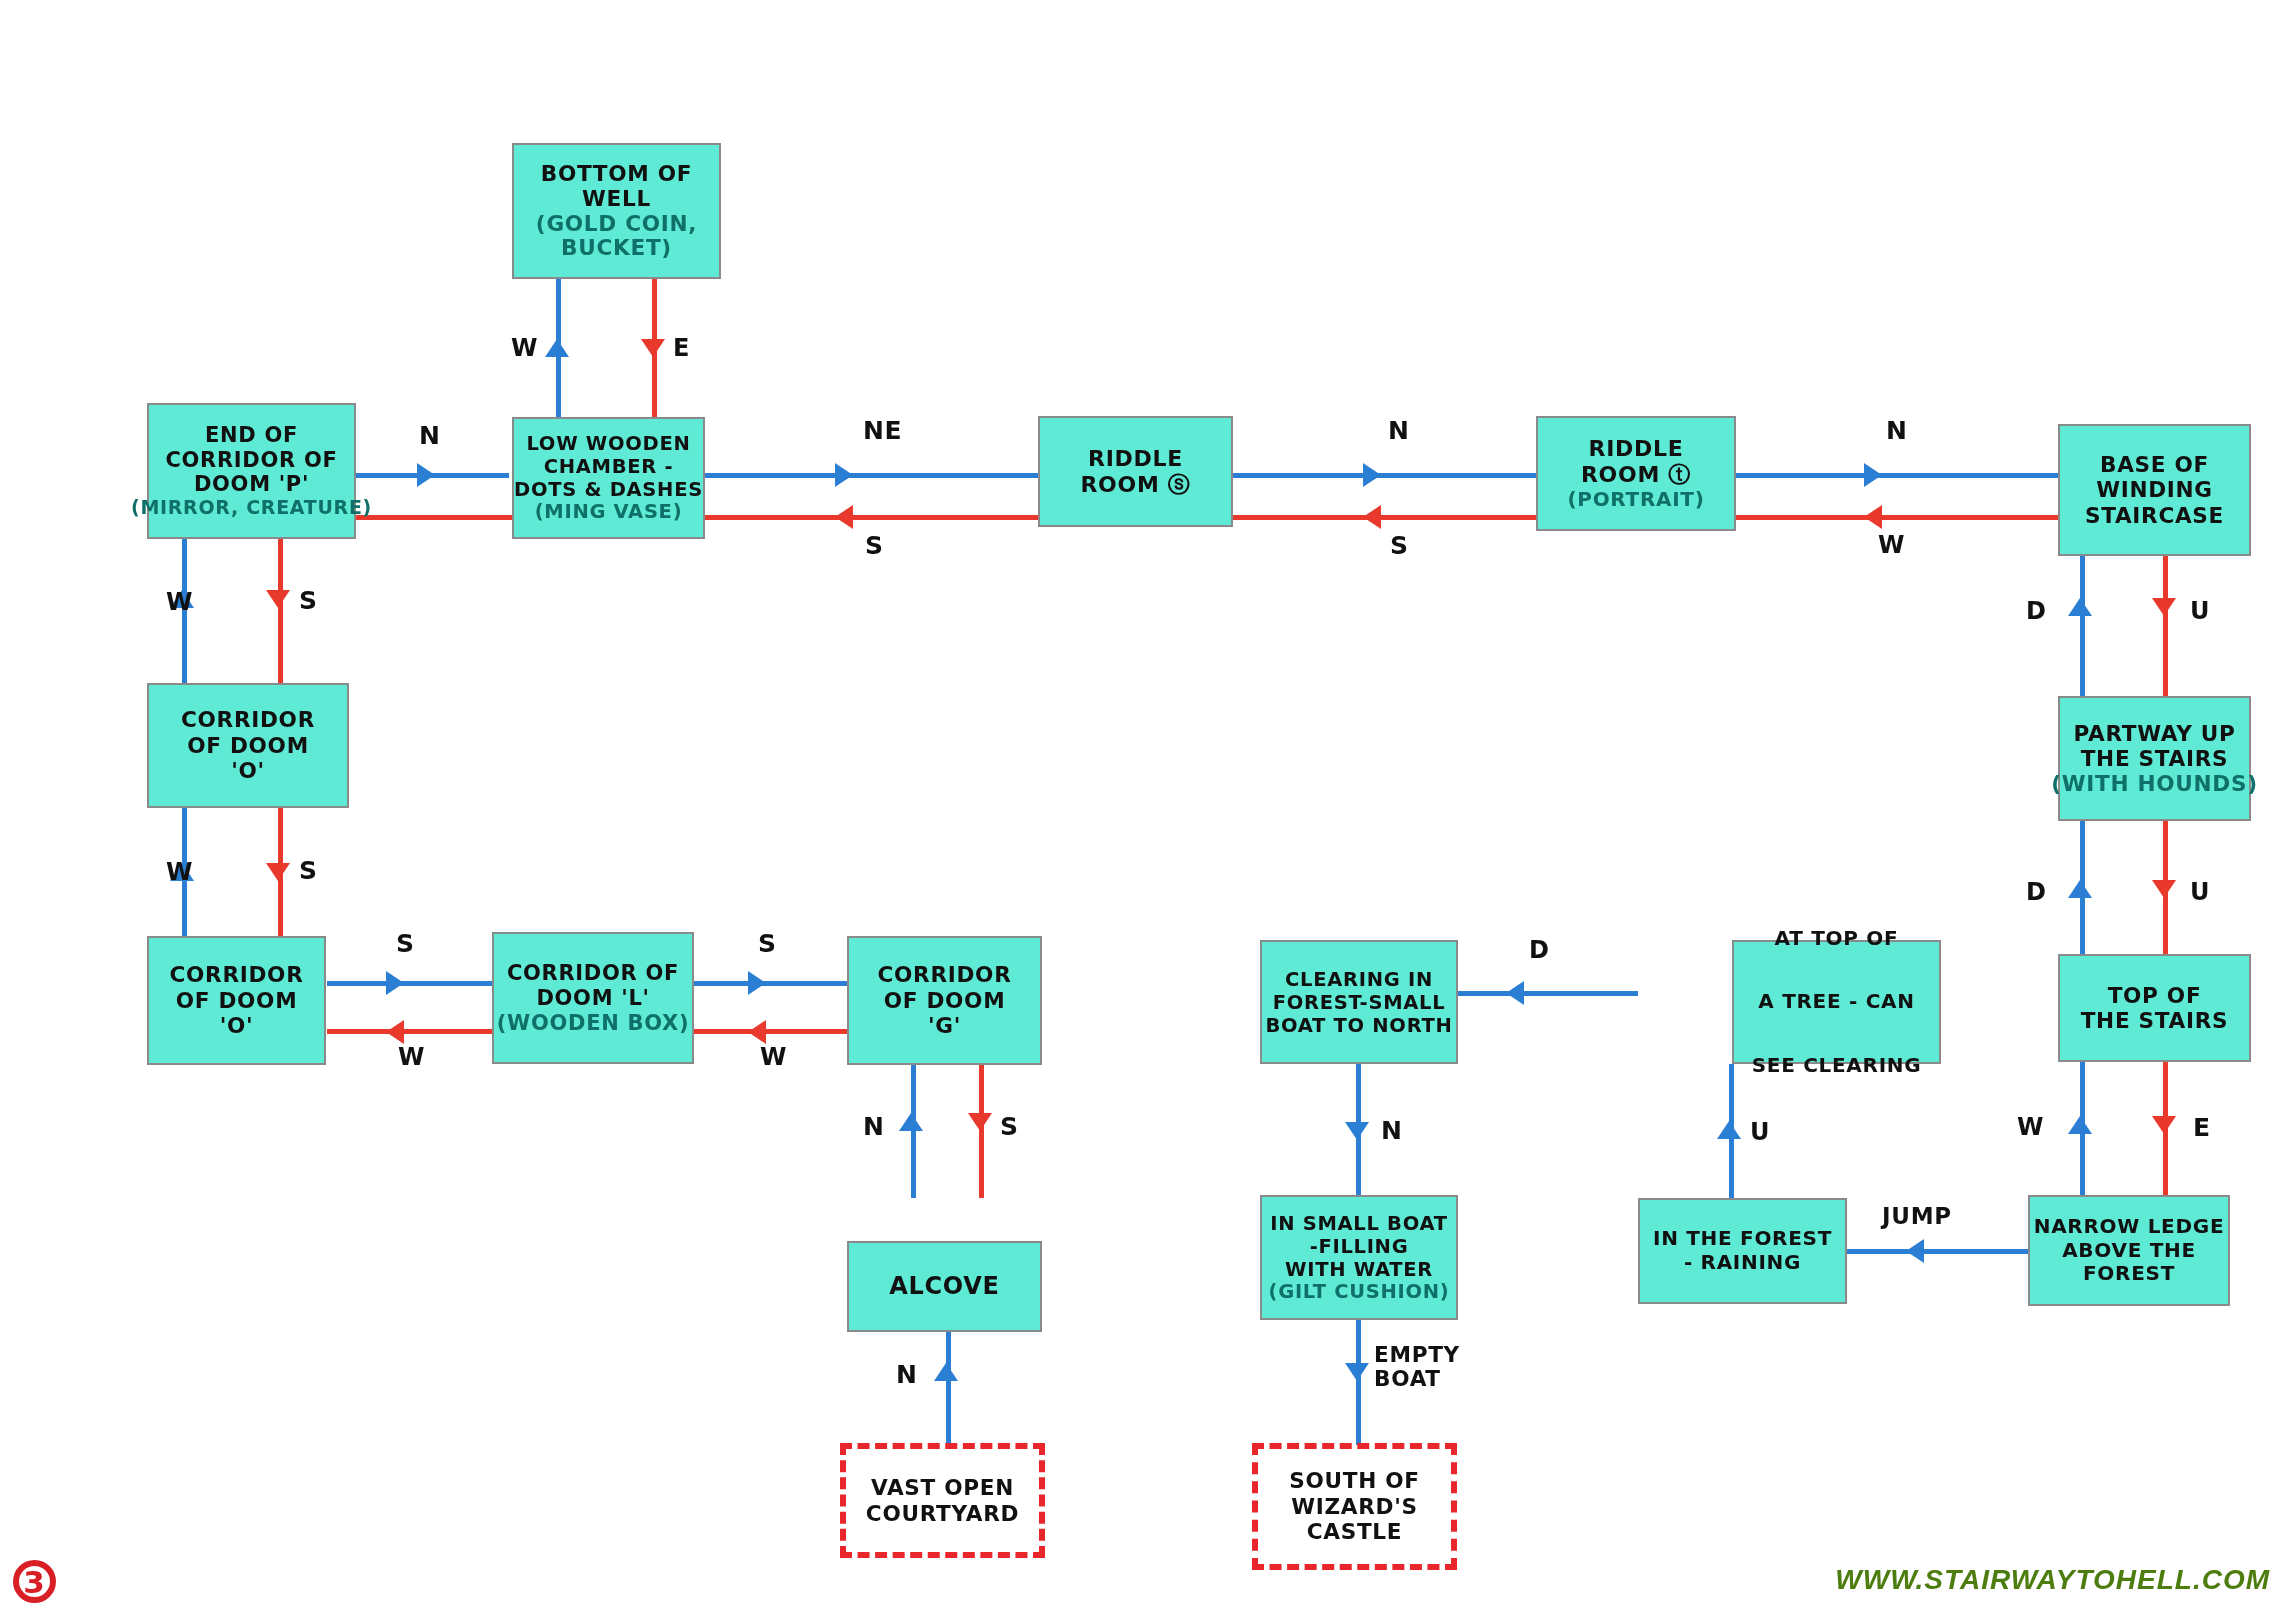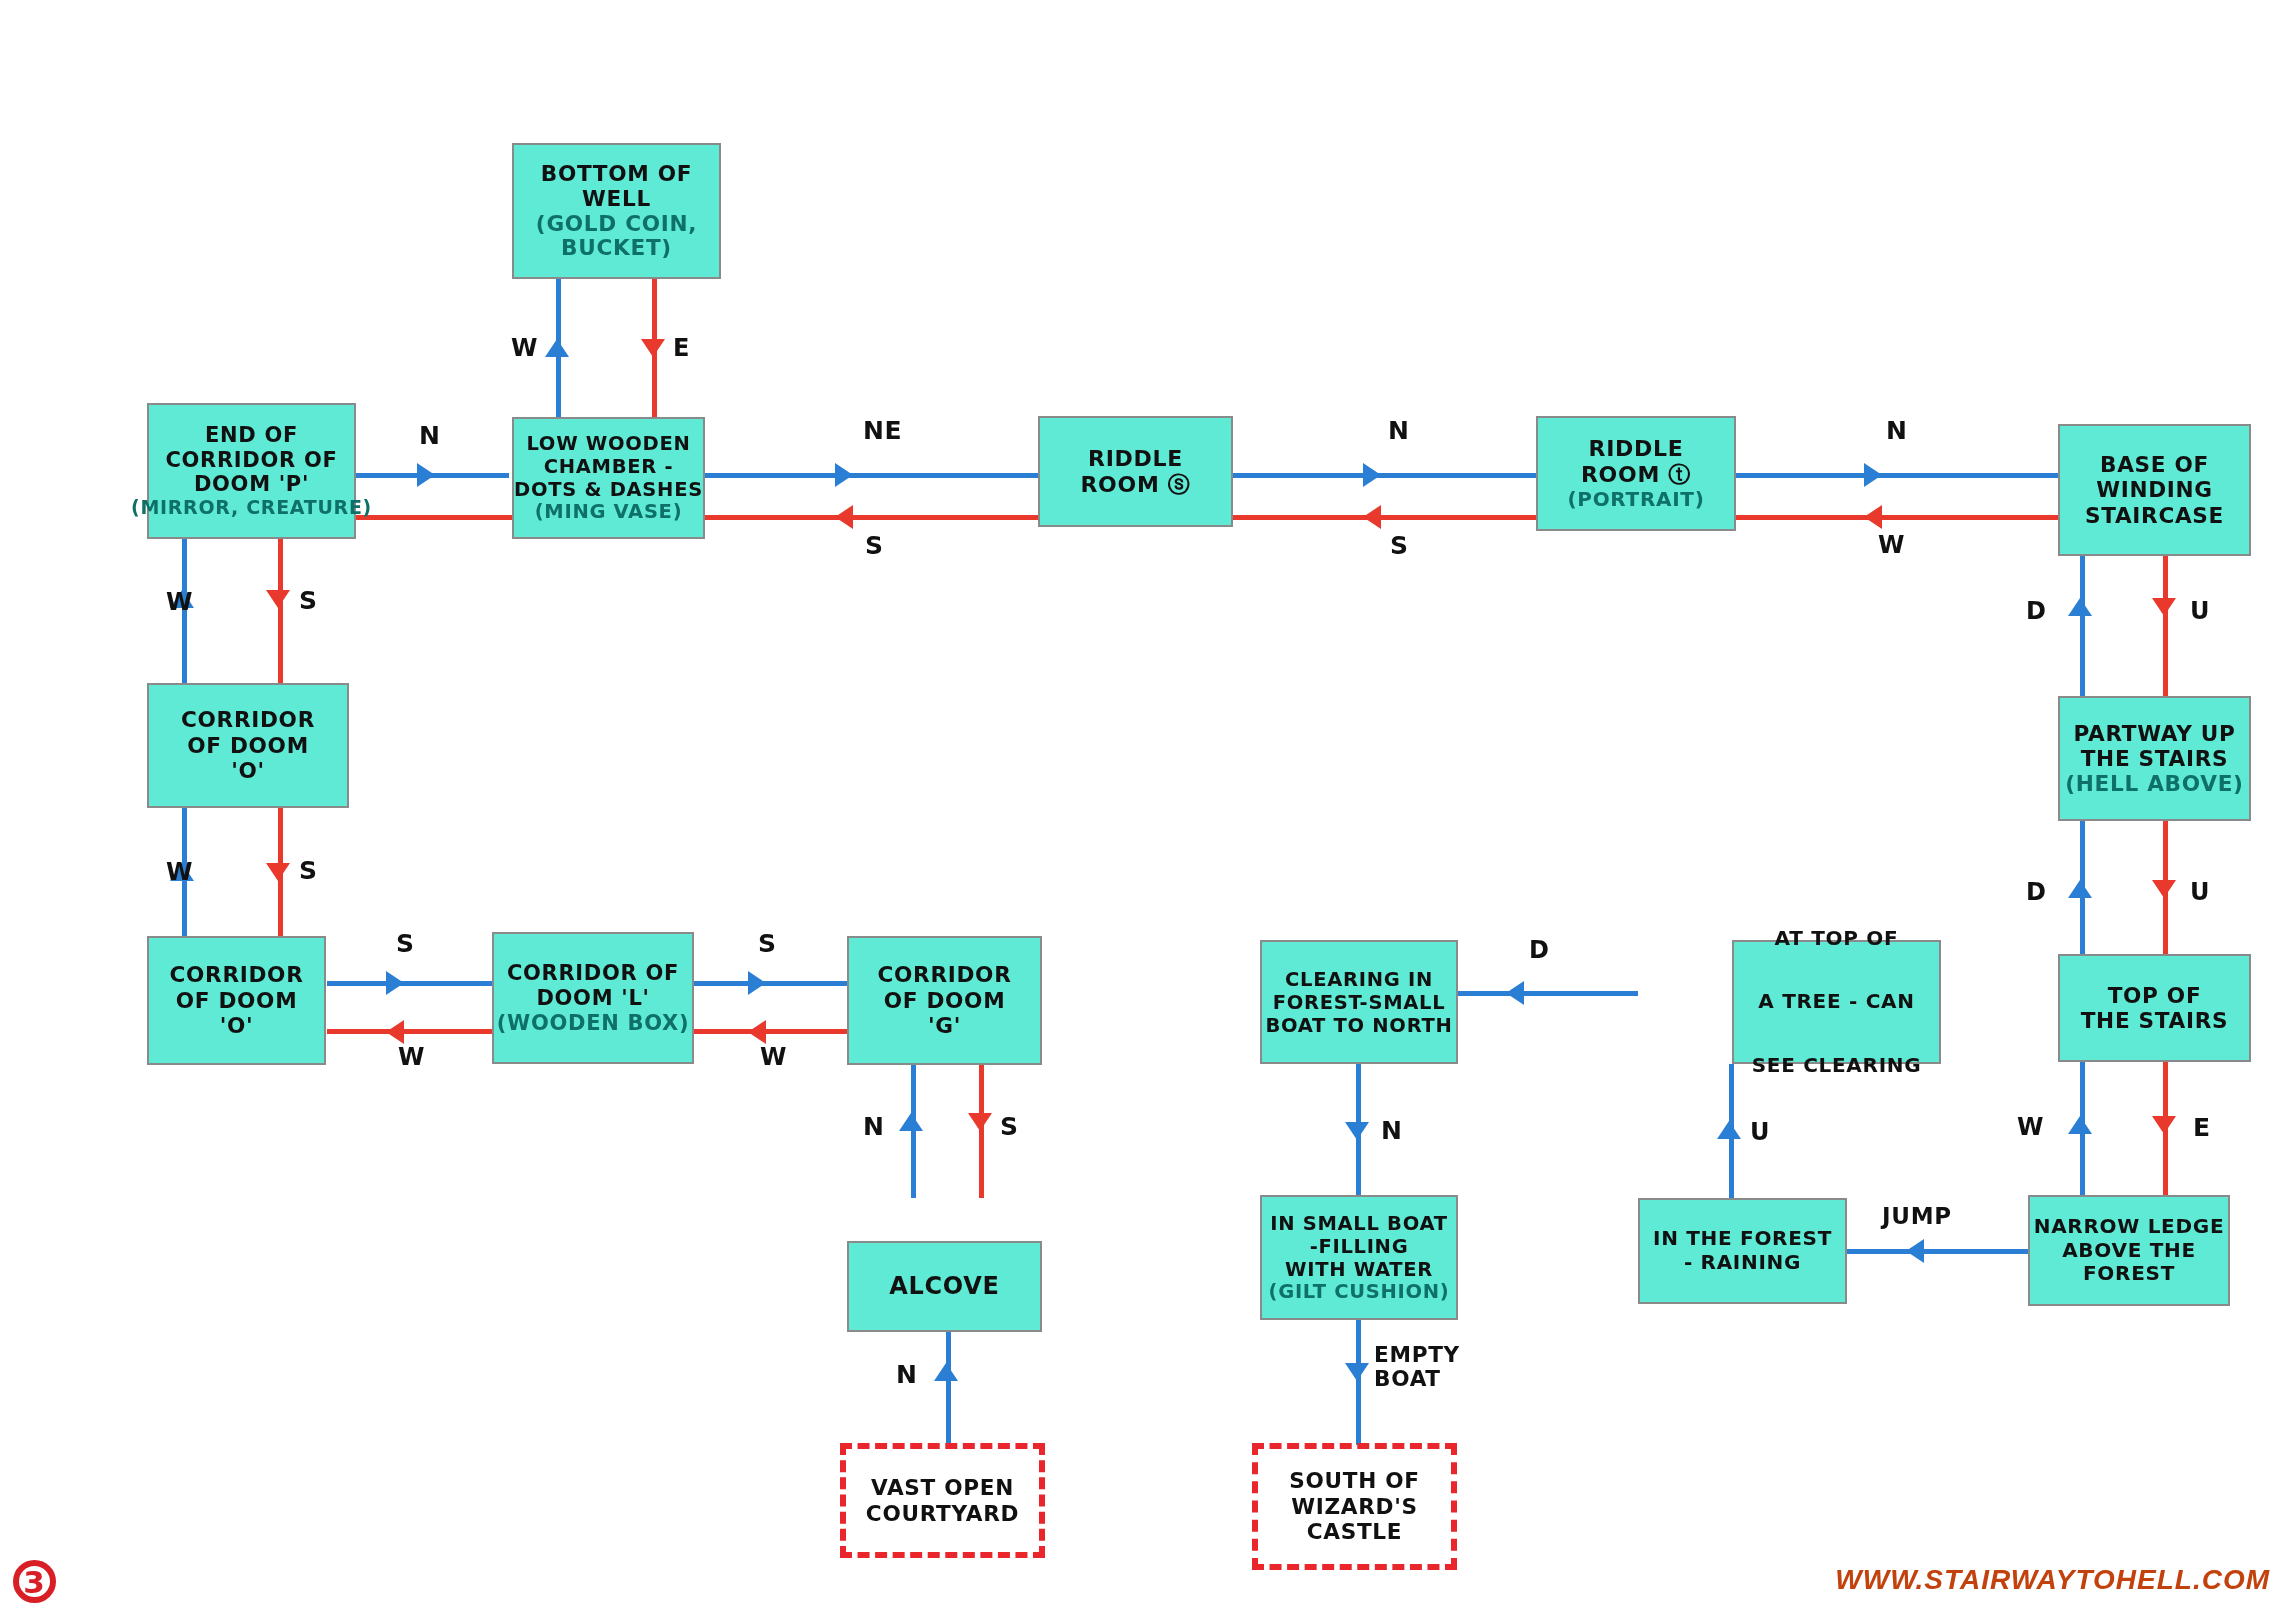--- a/index.html
+++ b/index.html
@@ -77,21 +77,21 @@
     box-sizing:border-box;
     z-index:9;
   }
   #watermark{
     position:absolute;
     right:25px;top:1564px;
     font-family:"Liberation Sans",sans-serif;
     font-style:italic;font-weight:700;
     font-size:28px;
     letter-spacing:1px;
-    color:#c2410c;
+    color:#4d7c0f;
     z-index:9;
   }
 </style>
 </head>
 <body>
 
 <div id="canvas">
 
   <div class="edge v blue" style="left:556px;top:278px;height:139px;"></div>
   <div class="arrow ar-up" style="left:545px;top:339px;"></div>
@@ -247,21 +247,21 @@
     <div class="dashframe"></div>
     <div class="txtwrap">
       <span class="ln">VAST OPEN</span>
       <span class="ln">COURTYARD</span>
     </div>
   </div>
 
   <div class="node" style="left:2058px;top:696px;width:193px;height:125px;font-size:21.6px;">
     <span class="ln">PARTWAY UP</span>
     <span class="ln">THE STAIRS</span>
-    <span class="item">(HELL ABOVE)</span>
+    <span class="item">(WITH HOUNDS)</span>
   </div>
 
   <div class="node" style="left:2058px;top:954px;width:193px;height:108px;font-size:21.6px;">
     <span class="ln">TOP OF</span>
     <span class="ln">THE STAIRS</span>
   </div>
 
   <div class="node" style="left:2028px;top:1195px;width:202px;height:111px;font-size:20px;">
     <span class="ln">NARROW LEDGE</span>
     <span class="ln">ABOVE THE</span>

